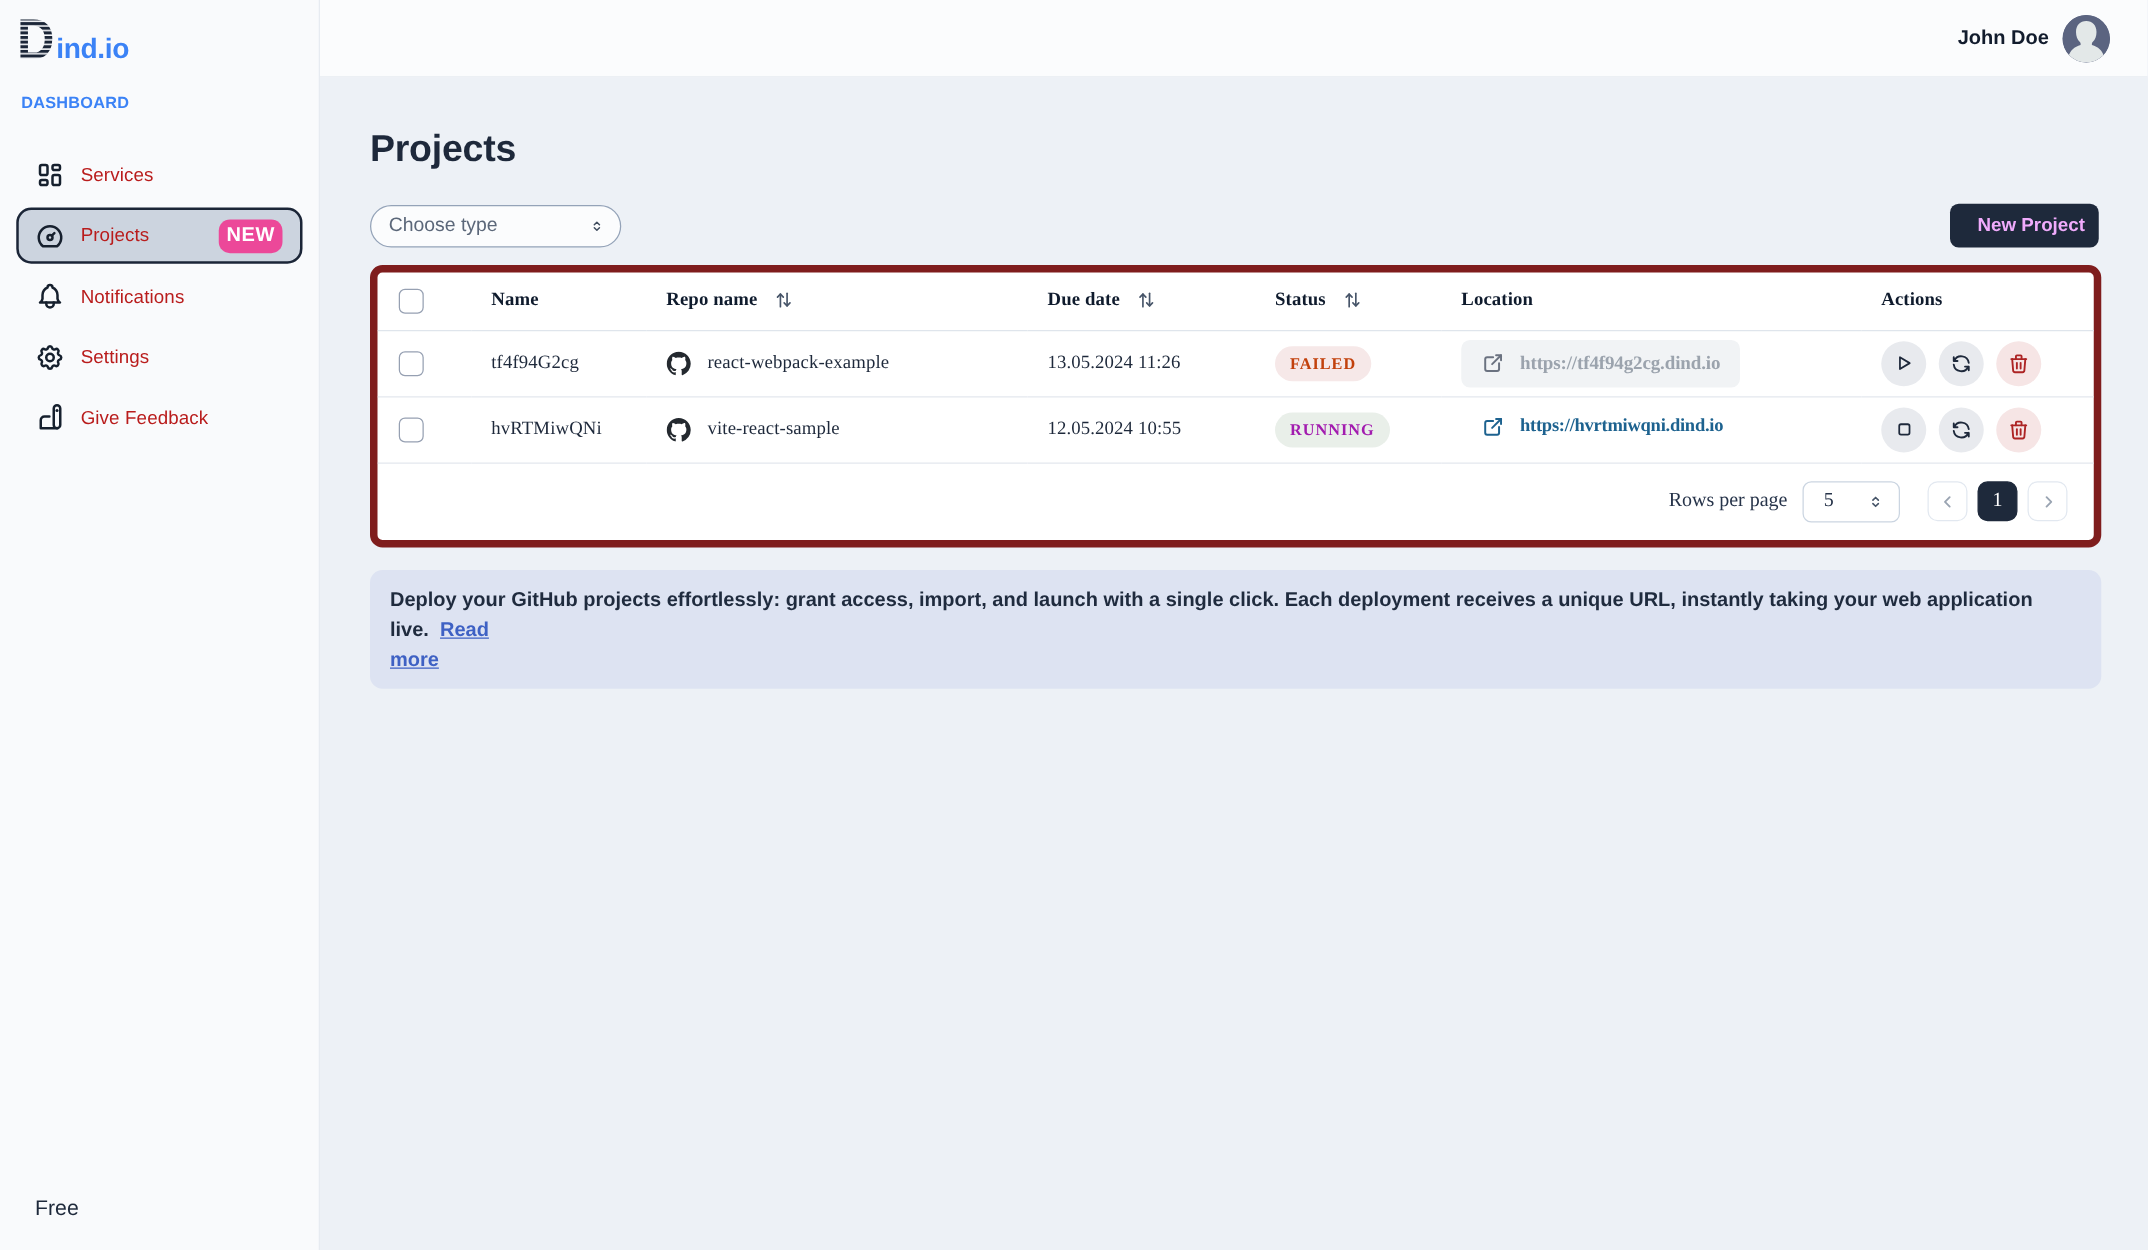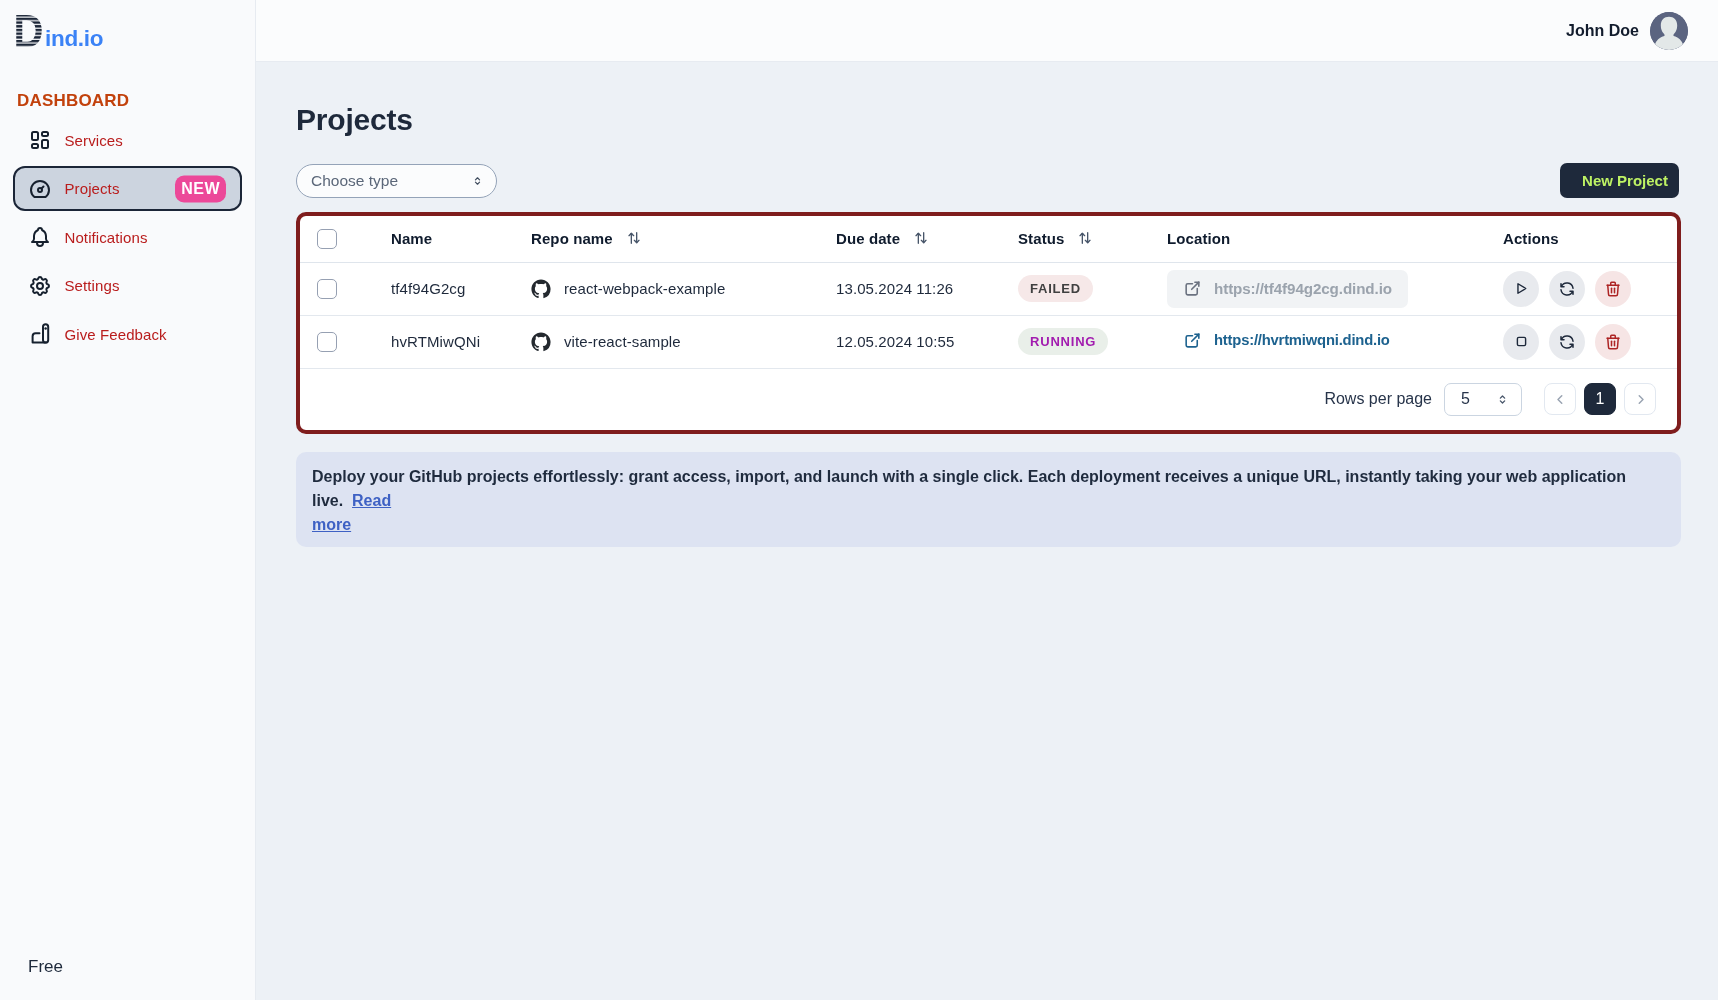--- a/index.html
+++ b/index.html
@@ -3,21 +3,21 @@
 <meta charset="utf-8">
 <style>
 * { margin:0; padding:0; box-sizing:border-box; }
 html,body { width:1718px; height:1000px; font-family:"Liberation Sans", sans-serif; background:#edf1f6; overflow:hidden; }
 .ic { display:inline-block; vertical-align:middle; }
 
 
 #sidebar { position:absolute; left:0; top:0; width:256px; height:1000px; background:#f9fafc; border-right:1px solid #e7ebf1; z-index:5; }
 #logo { position:absolute; left:16px; top:14px; height:34px; display:flex; align-items:center; }
 #logo .word { font-size:22.5px; font-weight:600; color:#3b82f6; letter-spacing:-0.3px; margin-left:1px; position:relative; top:8px; }
-#dash-label { position:absolute; left:17px; top:91px; font-size:17px; font-weight:700; color:#c2410c; letter-spacing:0.2px; }
+#dash-label { position:absolute; left:17px; top:74px; font-size:13px; font-weight:700; color:#3b82f6; letter-spacing:0.2px; }
 #nav { position:absolute; left:13px; top:117.5px; right:13px; }
 .nav-item { position:relative; height:45px; margin-bottom:3.5px; display:flex; align-items:center; padding-left:15px; border-radius:12px; color:#16202e; }
 .nav-item svg { flex:0 0 auto; }
 .nav-item .lbl { margin-left:12.5px; font-size:15px; color:#b91c1c; letter-spacing:0.1px; }
 .nav-item.active { background:#ccd4df; border:2px solid #1b2537; padding-left:13px; }
 .badge-new { position:absolute; right:14px; top:50%; transform:translateY(-50%); background:#ec4899; color:#fff; font-size:16px; font-weight:700; letter-spacing:0.5px; padding:4.5px 6px; border-radius:9px; }
 #free { position:absolute; left:28px; bottom:23px; font-size:17px; color:#1e293b; }
 
 
 #header { position:absolute; left:256px; top:0; width:1462px; height:62px; background:#fbfcfd; border-bottom:1px solid #e7ebf1; }
@@ -25,24 +25,24 @@
 #user .name { font-size:16px; font-weight:700; color:#121c2d; margin-right:11px; }
 #avatar { width:38px; height:38px; border-radius:50%; background:#5b6480; overflow:hidden; position:relative; }
 
 
 #main { position:absolute; left:256px; top:62px; width:1462px; height:938px; background:#edf1f6; padding:0 37px 0 40px; }
 h1 { margin-top:41px; font-size:30px; font-weight:700; color:#1e293b; letter-spacing:-0.2px; }
 #controls { margin-top:27px; height:34px; position:relative; }
 #choose { position:absolute; left:0; top:0; width:201px; height:34px; background:#fbfcfd; border:1px solid #94a3b8; border-radius:17px; display:flex; align-items:center; padding:0 13px 0 14px; }
 #choose .t { font-size:15.5px; color:#5b6779; }
 #choose svg { margin-left:auto; }
-#newproj { position:absolute; right:2px; top:-1px; width:119px; height:35px; background:#1e293b; color:#bef264; border-radius:7px; font-size:15px; font-weight:700; display:flex; align-items:center; justify-content:center;padding-left:11px; }
-
-
-#card { margin-top:14px; background:#fff; border:4px solid #7f1d1d; border-radius:10px; width:1385px; overflow:hidden; }
+#newproj { position:absolute; right:2px; top:-1px; width:119px; height:35px; background:#1e293b; color:#f0abfc; border-radius:7px; font-size:15px; font-weight:700; display:flex; align-items:center; justify-content:center;padding-left:11px; }
+
+
+#card { margin-top:14px; background:#fff; border:6px solid #7f1d1d; border-radius:10px; width:1385px; overflow:hidden;font-family:Liberation Serif, serif; }
 table { border-collapse:collapse; table-layout:fixed; width:100%; }
 th, td { padding:0 0 0 16px; text-align:left; vertical-align:middle; }
 thead tr { height:46px; }
 tbody tr { height:53px; }
 thead tr { border-bottom:1px solid #dfe5ec; }
 tbody tr { border-bottom:1px solid #e3e8ee; }
 th { font-size:15px; font-weight:700; color:#0f1b2d; letter-spacing:0.1px; }
 td { font-size:15px; color:#1e293b; letter-spacing:0.1px; }
 .col-check { width:75px; }
 .col-name { width:140px; }
@@ -50,21 +50,21 @@
 .col-due { width:182px; }
 .col-status { width:149px; }
 .col-loc { width:336px; }
 .col-act { width:197px; }
 th.check, td.check { padding-left:17px; }
 .cb { width:20px; height:20px; border:1px solid #96a0b2; border-radius:5px; background:#fff; display:block; }
 .sort { margin-left:13px; position:relative; top:-1px; }
 .repo { display:flex; align-items:center; }
 .repo svg { margin-right:13px; }
 .pill { display:inline-block; font-size:13px; font-weight:700; letter-spacing:0.8px; padding:6px 12px; border-radius:14px; }
-.pill.failed { background:#f6e8e8; color:#404040; }
+.pill.failed { background:#f6e8e8; color:#c2410c; }
 .pill.running { background:#e9efe9; color:#a21caf; }
 .locbox { display:inline-flex; align-items:center; height:38px; padding:0 16px; background:#f1f3f5; border-radius:7px; }
 .locbox .u { font-size:15.2px; font-weight:700; color:#9ba3ad; margin-left:12px; letter-spacing:-0.1px; }
 .loclink { display:inline-flex; align-items:center; padding:0 16px; }
 .loclink .u { font-size:14.8px; font-weight:700; color:#1d628f; margin-left:12px; letter-spacing:-0.2px; }
 .acts { display:flex; align-items:center; }
 .abtn { width:36px; height:36px; border-radius:50%; display:flex; align-items:center; justify-content:center; margin-right:10px; }
 .abtn.gray { background:#e8eaee; }
 .abtn.red { background:#f6e5e5; }
 #tfoot { height:61px; display:flex; align-items:center; justify-content:flex-end; padding-right:21px; }

